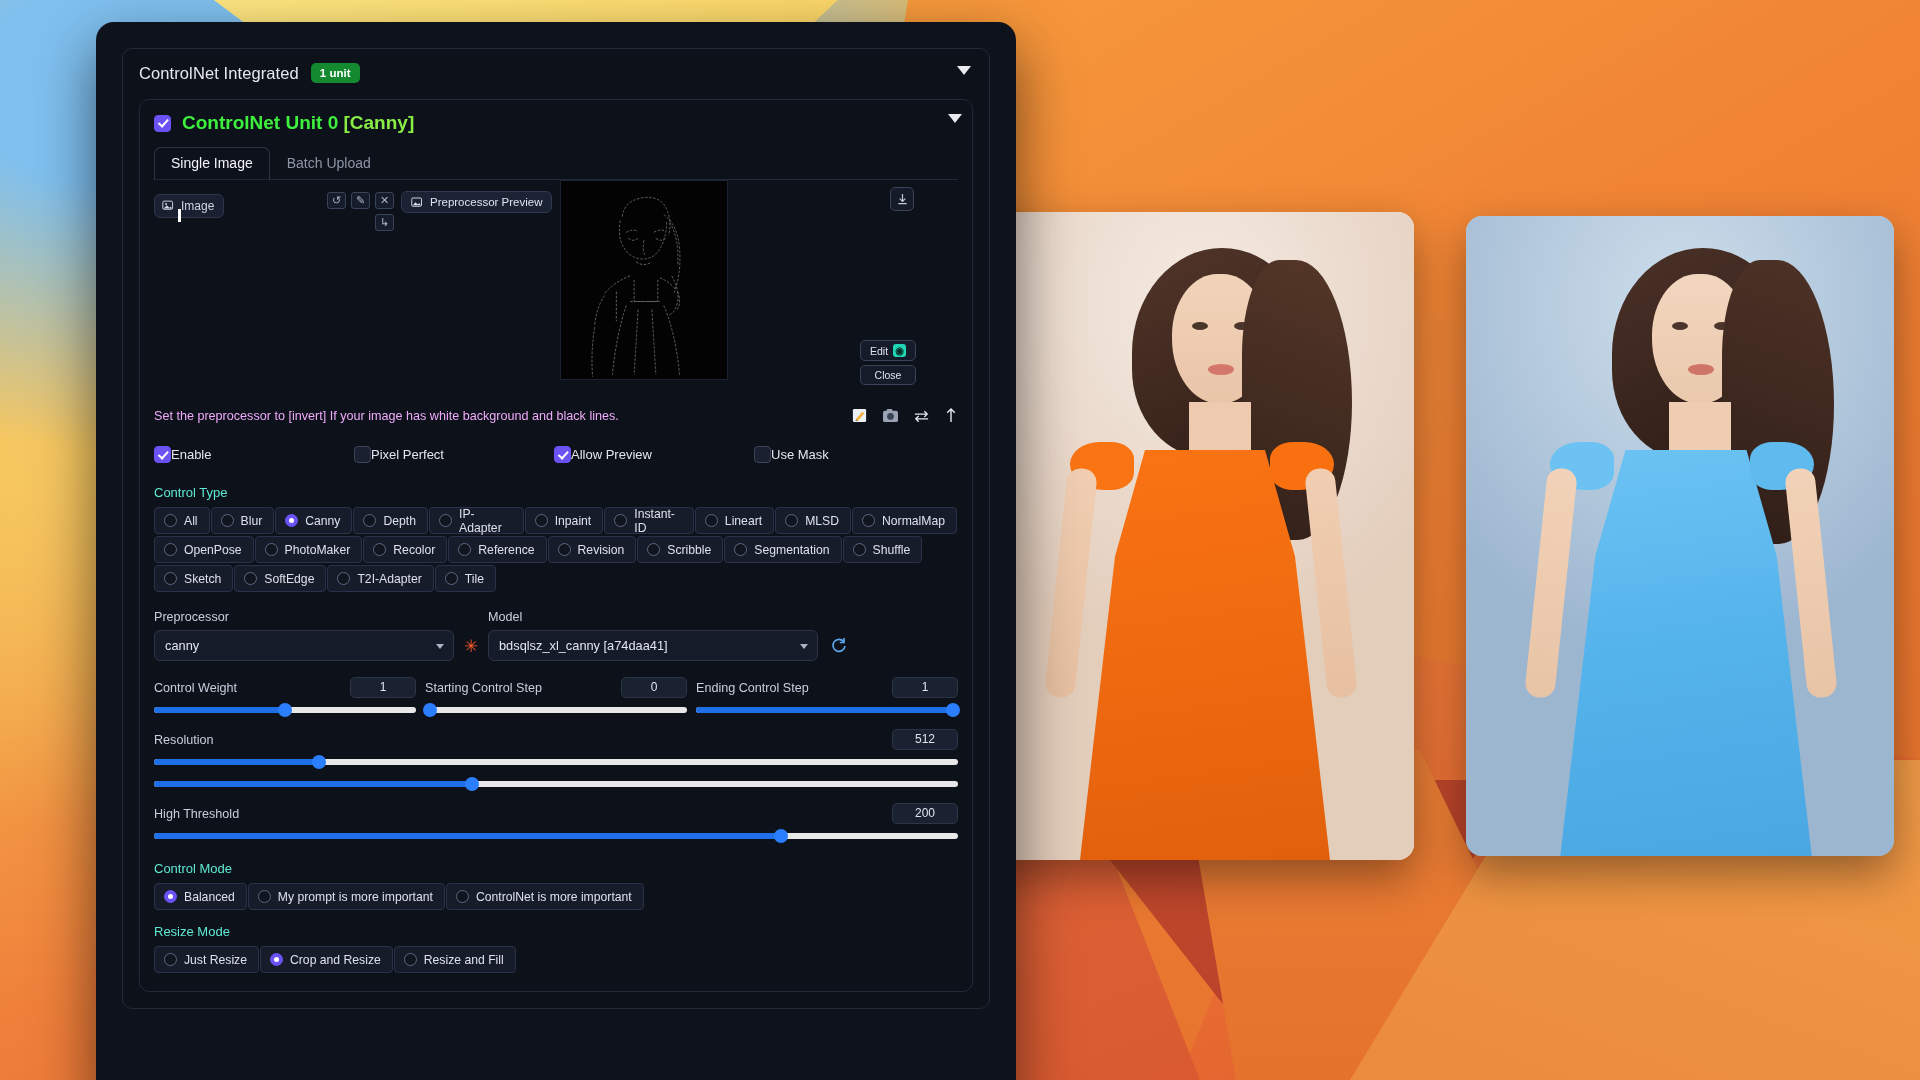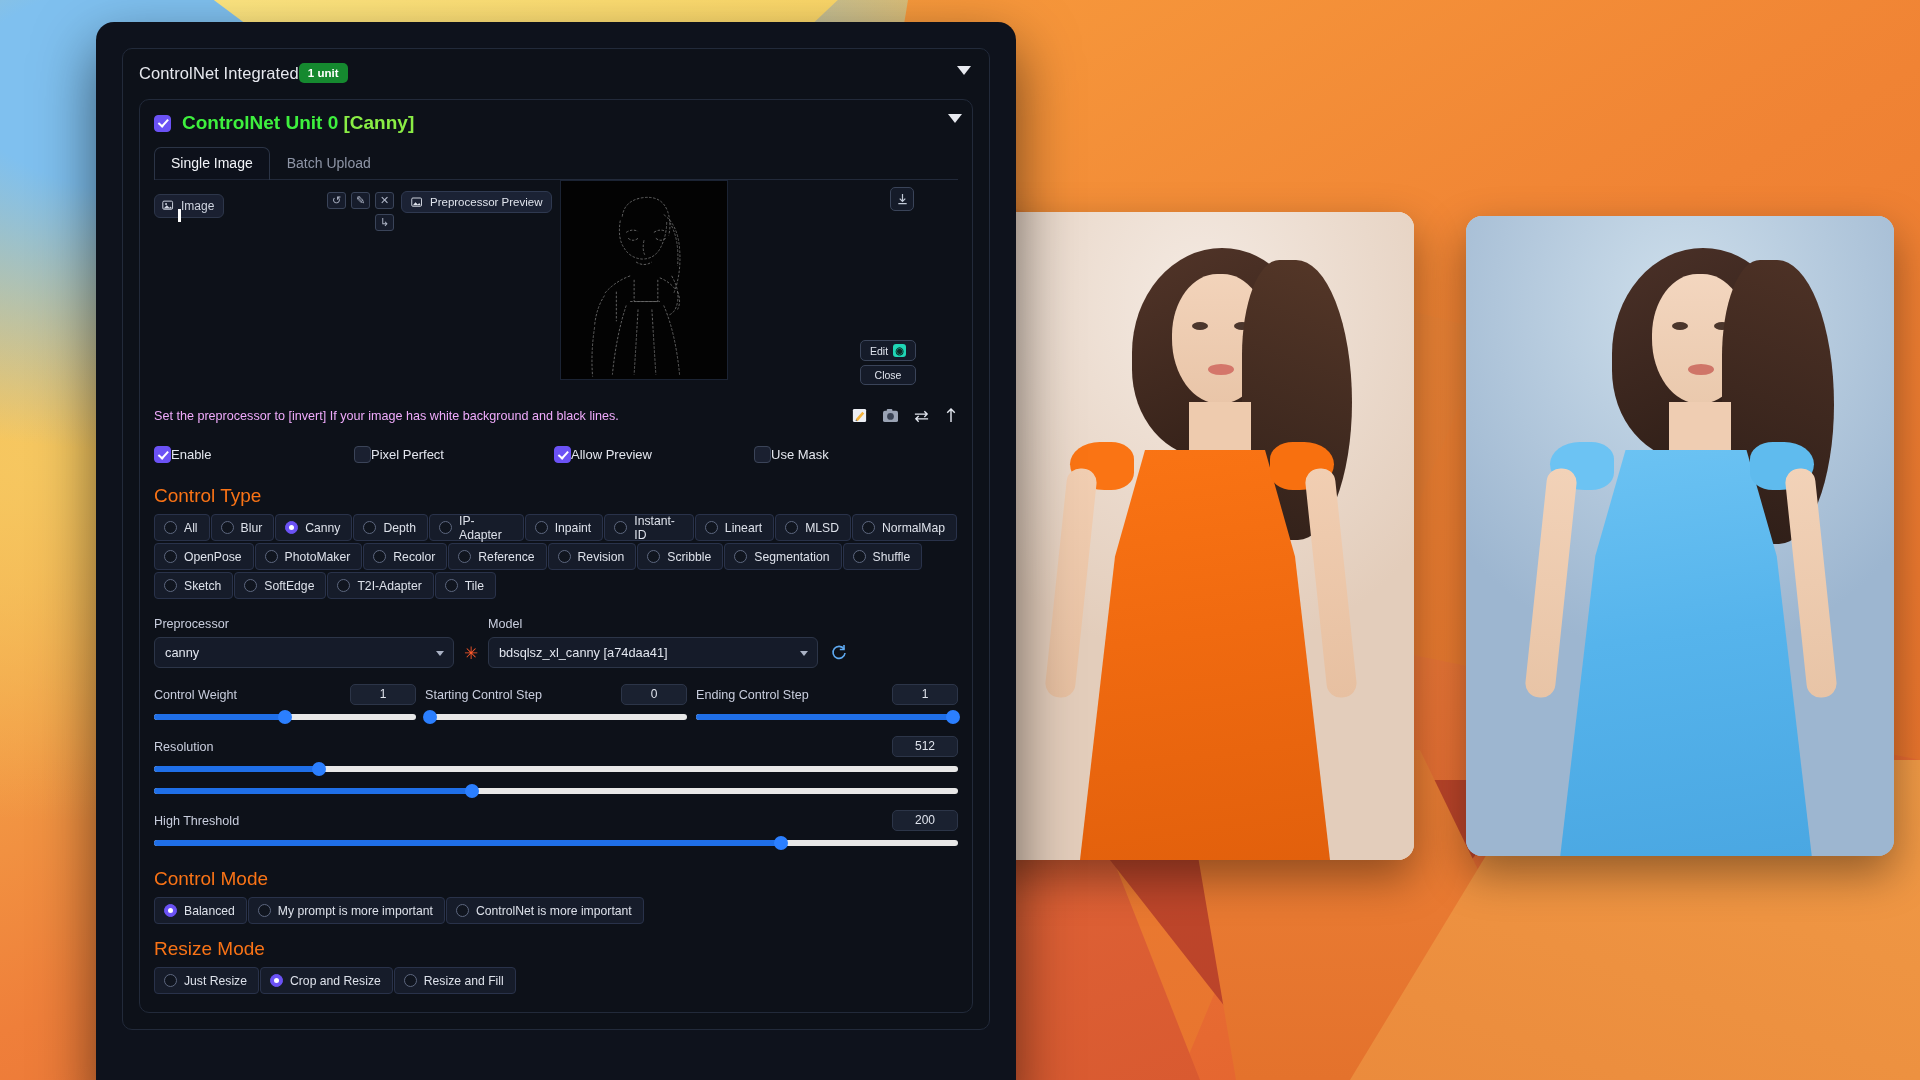--- a/index.html
+++ b/index.html
@@ -67,21 +67,21 @@
     overflow: hidden;
   }
 
   .outer-panel {
     background: #0d1119;
     border: 1px solid #222a3a;
     border-radius: 10px;
     padding: 14px 16px 16px 16px;
   }
   .panel-header {
-    display: flex; align-items: flex-end; 
+    display: flex; align-items: flex-end; gap: 12px;
     position: relative;
   }
   .panel-title { color: #e6e8ee; font-size: 16.5px; letter-spacing: .1px; }
   .unit-badge {
     background: #15892f; color: #ffffff;
     font-size: 11.5px; font-weight: bold;
     padding: 3px 9px; border-radius: 5px; line-height: 1.25;
   }
   .caret {
     position: absolute; right: 2px; top: 3px;
@@ -217,21 +217,21 @@
   .hint-text { color: #f0abfc; font-size: 12.6px; }
   .hint-icons { margin-left: auto; display: flex; align-items: center; gap: 14px; }
   .hi { cursor: pointer; display: inline-flex; }
 
   
   .cb-row { display: flex; margin-top: 22px; }
   .cb-item { display: flex; align-items: center; width: 200px; cursor: pointer; }
   .cb-item .lbl { color: #e3e6ee; font-size: 13px; }
 
   
-  .section-label { color: #f97316; font-size: 19px; margin-top: 22px; margin-bottom: 7px; }
+  .section-label { color: #5eead4; font-size: 13px; margin-top: 22px; margin-bottom: 7px; }
   .rg-row { display: flex; }
   .rad-btn {
     display: flex; align-items: center; gap: 7px;
     background: #161c2a; border: 1px solid #29324a;
     padding: 5px 11px 5px 9px; height: 27px;
     color: #dde1ea; font-size: 12.2px; cursor: pointer;
     border-radius: 4px; margin-right: 1px;
   }
   .rad {
     width: 13px; height: 13px; border-radius: 50%;

